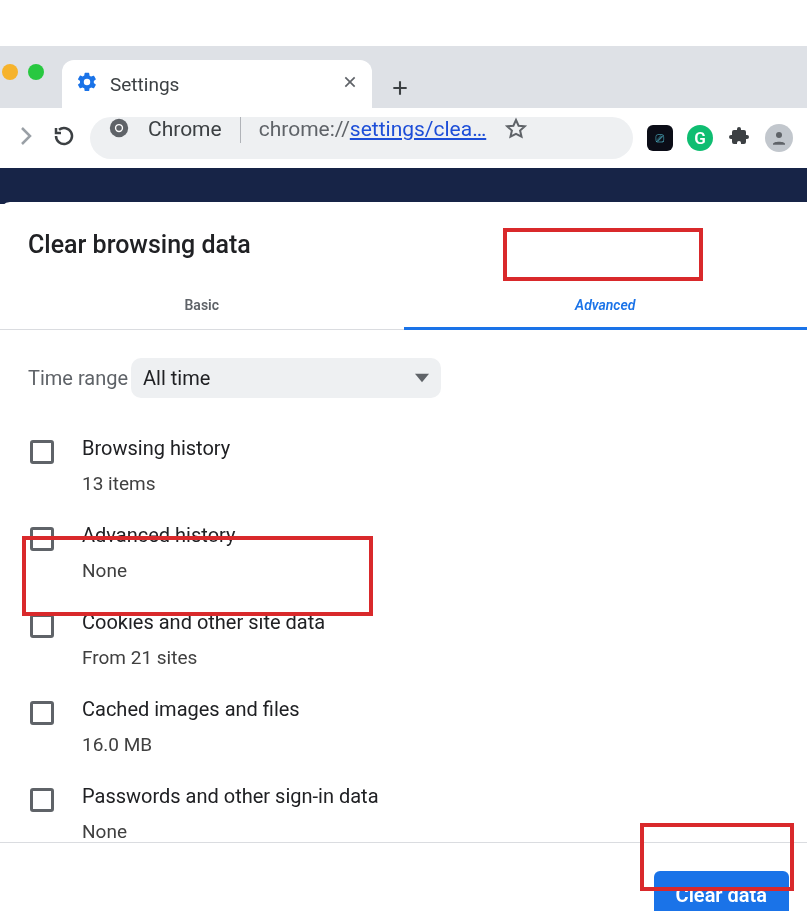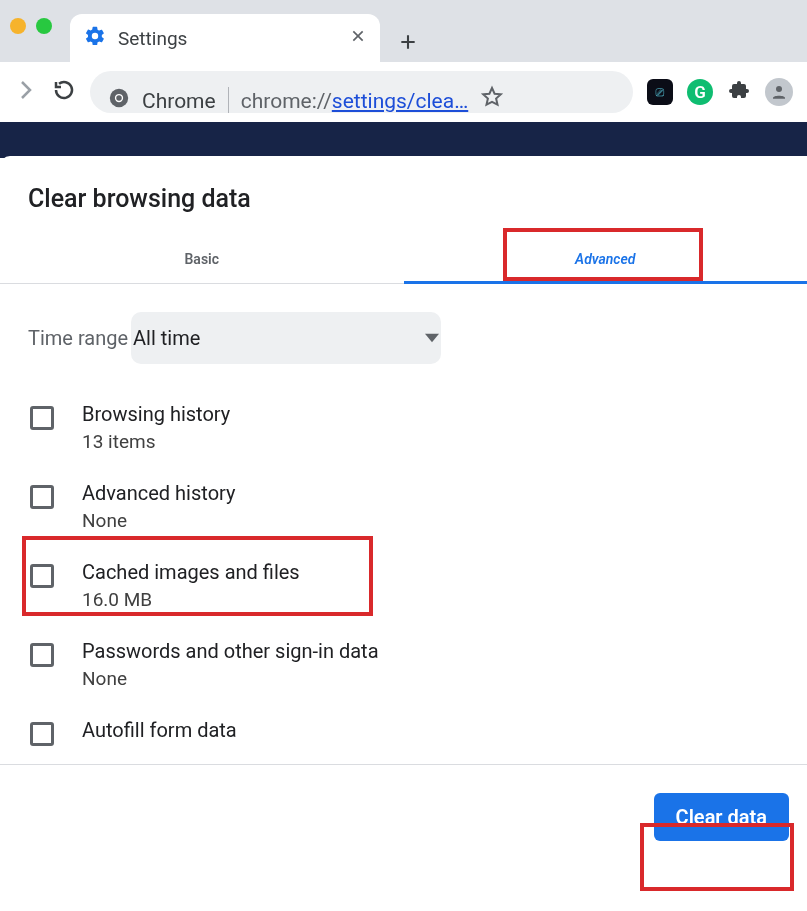--- a/index.html
+++ b/index.html
@@ -8,21 +8,22 @@
     height: 911px;
     font-family: -apple-system, BlinkMacSystemFont, "Segoe UI", Roboto, Arial, sans-serif;
     background: #fff;
     overflow: hidden;
   }
   .top-chrome {
     background: #dee1e6;
     height: 62px;
     display: flex;
     align-items: flex-end;
-    padding-left: 8px;
+    padding-left: 0;
+    margin-top: 46px;
   }
   .traffic-lights {
     display: flex;
     gap: 10px;
     align-items: center;
     padding-bottom: 28px;
     padding-left: 2px;
     padding-right: 18px;
   }
   .traffic-dot { width: 16px; height: 16px; border-radius: 50%; }
@@ -52,23 +53,23 @@
     padding: 0 14px;
     gap: 14px;
   }
   .nav-arrow svg, .reload svg { width: 24px; height: 24px; }
   .omnibox {
     background: #eef0f2;
     border-radius: 28px;
     height: 42px;
     flex: 1;
     display: flex;
-    align-items: flex-end;
+    align-items: flex-start;
     padding: 0 18px;
-    gap: 12px;
+    gap: 18px;
     overflow: hidden;
   }
   .chrome-logo svg { width: 22px; height: 22px; }
   .omnibox-label { font-size: 21px; color: #3c4043; }
   .omnibox-sep { width:1px; height:26px; background:#b0b3b8; }
   .omnibox-url { font-size: 21px; color: #5f6368; white-space: nowrap; }
   .omnibox-url .dark { color:#1d4ed8;text-decoration:underline; }
   .star svg { width: 24px; height: 24px; margin-left:auto; }
   .ext-icon { width:26px; height:26px; border-radius:6px; display:flex; align-items:center; justify-content:center;}
   .ext1 { background:#0b0d17; color:#5ad1e6; font-size:11px;}
@@ -86,27 +87,27 @@
   .dialog-title { font-size: 25px; font-weight:500; color:#202124; padding: 0 28px 24px 28px;}
   .tabs-row { display:flex; border-bottom:1px solid #dadce0; position:relative;}
   .tab-btn { flex:1; text-align:center; padding: 14px 0 16px 0; font-size:14px; font-weight:600; color:#5f6368; cursor:pointer;}
   .tab-btn.active { color:#1a73e8;font-style:italic; }
   .tab-underline { position:absolute; bottom:-1px; left:50%; right:0; height:3px; background:#1a73e8;}
   .highlight-box { border:4px solid #d9292b; position:absolute; pointer-events:none;}
   .hb-advanced { left:503px; top:228px; width:200px; height:53px;}
   .content { padding: 20px 28px 0 28px; }
   .time-row { display:flex; align-items:center; gap:3px; padding: 8px 0 24px 0;}
   .time-label { font-size:20px; color:#5f6368;}
-  .dropdown { background:#eef0f2; border-radius:10px; height:52px; width:310px; display:flex; align-items:center; padding:0 2px; justify-content:space-between;}
+  .dropdown { background:#eef0f2; border-radius:10px; height:40px; width:310px; display:flex; align-items:center; padding:0 12px; justify-content:space-between;}
   .dropdown-val { font-size:20px; color:#202124;}
   .dropdown svg{width:14px;height:14px;}
   .list { padding-left:2px;}
   .item-row { display:flex; align-items:flex-start; gap:28px; padding: 14px 0;}
   .checkbox { width:24px; height:24px; border:3px solid #5f6368; border-radius:3px; margin-top:4px; flex-shrink:0;}
-  .item-text { display:flex; flex-direction:column; gap:4px;}
+  .item-text { display:flex; flex-direction:column; gap:12px;}
   .item-title { font-size:20px; color:#202124;}
   .item-sub { font-size:19px; color:#404040;}
   .hb-cookies { left:22px; top:536px; width:351px; height:80px;}
   .footer-sep { border-top:1px solid #dadce0; margin-top:4px;}
   .footer { display:flex; justify-content:flex-end; gap:18px; padding:28px 18px;}
   .btn { height:48px; border-radius:6px; font-size:20px; font-weight:600; padding:0 22px; display:flex; align-items:center; cursor:pointer;}
   .btn-outline { border:1px solid #dadce0; color:#1a73e8; background:#fff;}
   .btn-primary { background:#1a73e8; color:#fff; border:none;}
   .hb-clear { left:640px; top:823px; width:154px; height:68px;}
   .list-clip { max-height: 416px; overflow:hidden;}
@@ -214,20 +215,27 @@
       <div class="item-row">
         <div class="checkbox"></div>
         <div class="item-text">
           <span class="item-title">Advanced history</span>
           <span class="item-sub">None</span>
         </div>
       </div>
       <div class="item-row">
         <div class="checkbox"></div>
         <div class="item-text">
+          <span class="item-title">Cookies and other site data</span>
+          <span class="item-sub">From 21 sites</span>
+        </div>
+      </div>
+      <div class="item-row">
+        <div class="checkbox"></div>
+        <div class="item-text">
           <span class="item-title">Cached images and files</span>
           <span class="item-sub">16.0 MB</span>
         </div>
       </div>
       <div class="item-row">
         <div class="checkbox"></div>
         <div class="item-text">
           <span class="item-title">Passwords and other sign-in data</span>
           <span class="item-sub">None</span>
         </div>

